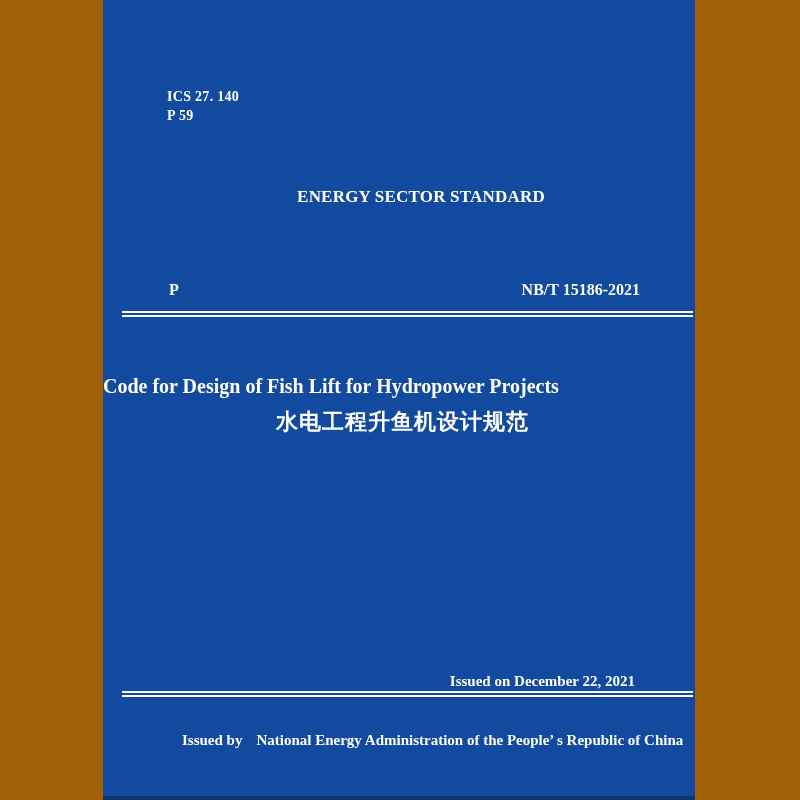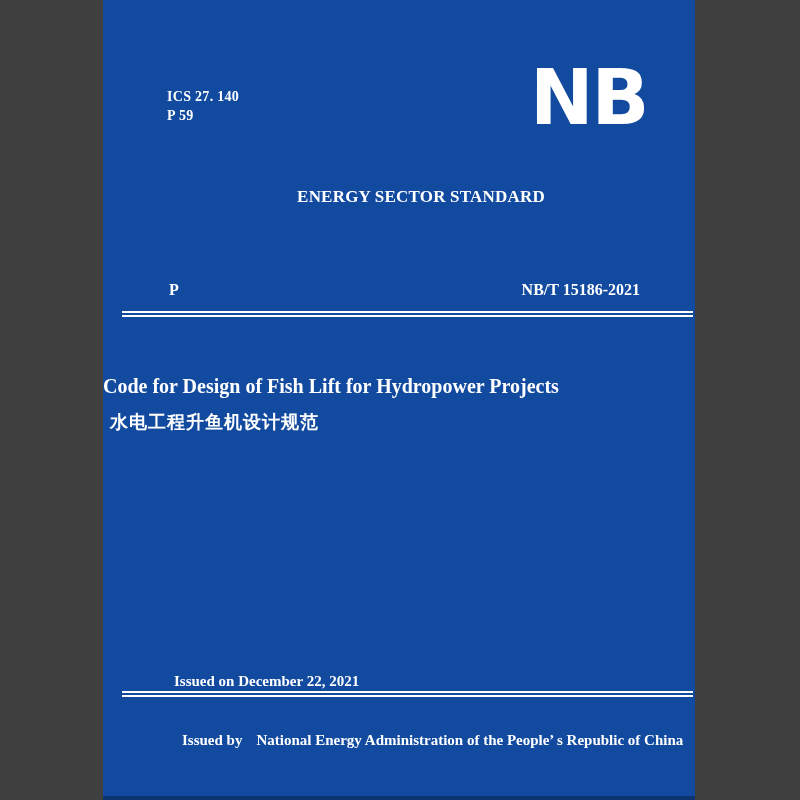--- a/index.html
+++ b/index.html
@@ -5,21 +5,21 @@
   html, body { margin: 0; padding: 0; }
   body {
     width: 800px; height: 800px;
     background: #ffffff;
     font-family: "Liberation Serif", serif;
     overflow: hidden;
   }
   .page {
     position: relative;
     width: 800px; height: 800px;
-    background: #404040;
+    background: #a16207;
   }
   .cover {
     position: absolute;
     left: 103px; top: 0;
     width: 592px; height: 800px;
     background: #114A9E;
     color: #ffffff;
   }
   .ics-block {
     position: absolute;
@@ -80,32 +80,33 @@
     position: absolute;
     left: 0; right: 8px; top: 374px;
     text-align: left;
     font-weight: bold;
     font-size: 20px;
     line-height: 24px;
   }
   .title-cn {
     position: absolute;
     left: 0; right: 0; top: 408px;
+    text-align: center;
     font-family: "Liberation Sans", sans-serif;
     font-weight: bold;
-    font-size: 18px;
+    font-size: 22px;
     line-height: 28px;
     letter-spacing: 1px;
     margin-left: 7px;
   }
   .dates-row {
     position: absolute;
     left: 71px; right: 60px; top: 673px;
     display: flex;
-    justify-content: flex-start;
+    justify-content: flex-end;
     font-weight: bold;
     font-size: 15px;
     line-height: 17px;
   }
   .issuer-row {
     position: absolute;
     left: 79px; right: 0; top: 732px;
     font-weight: bold;
     font-size: 15px;
     line-height: 17px;
@@ -126,21 +127,20 @@
 <body>
 
 <div class="page">
   <div class="cover">
 
     <div class="ics-block">
       <div>ICS 27. 140</div>
       <div>P 59</div>
     </div>
 
-    <div class="nb-logo">NB</div>
 
     <div class="header-block">
       <div class="header-en">ENERGY SECTOR STANDARD</div>
     </div>
 
     <div class="doc-row">
       <span>P</span>
       <span>NB/T 15186-2021</span>
     </div>
 

